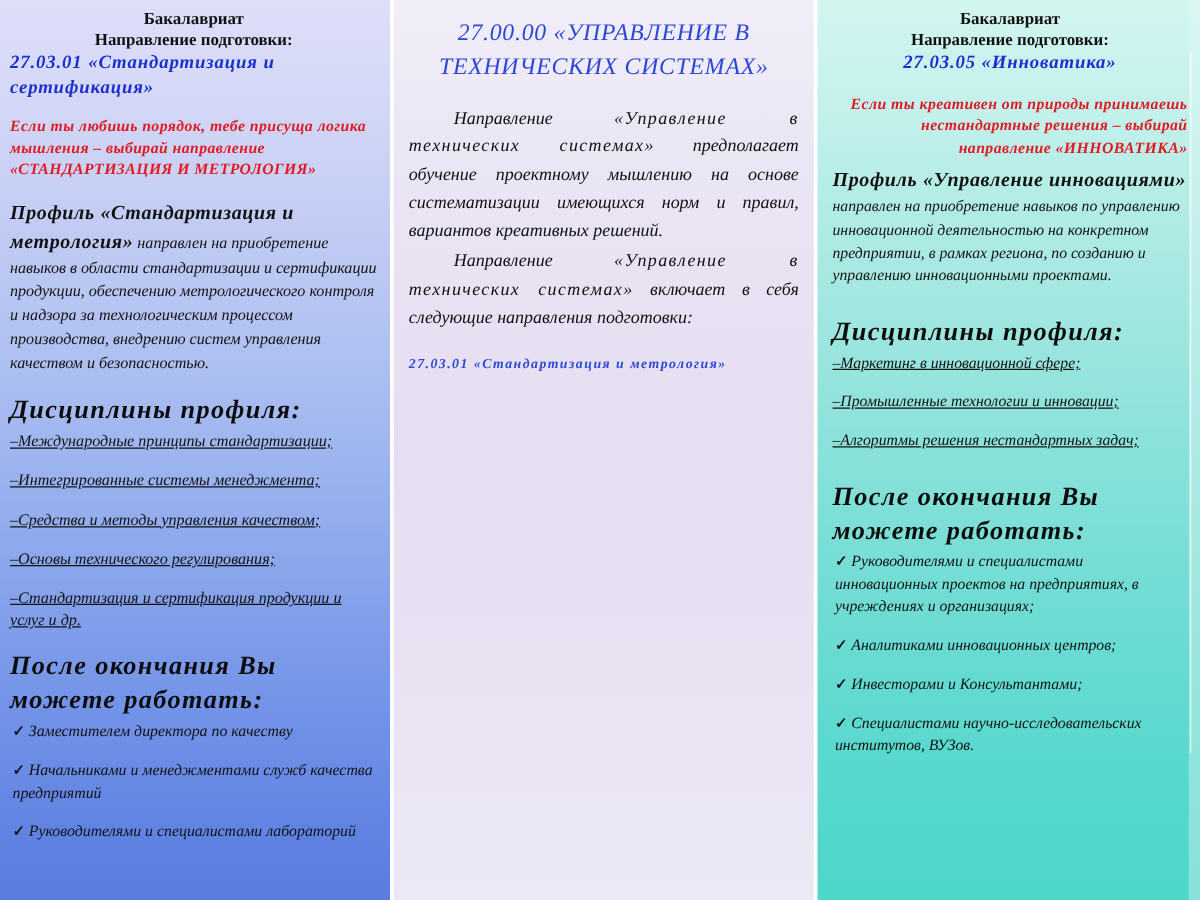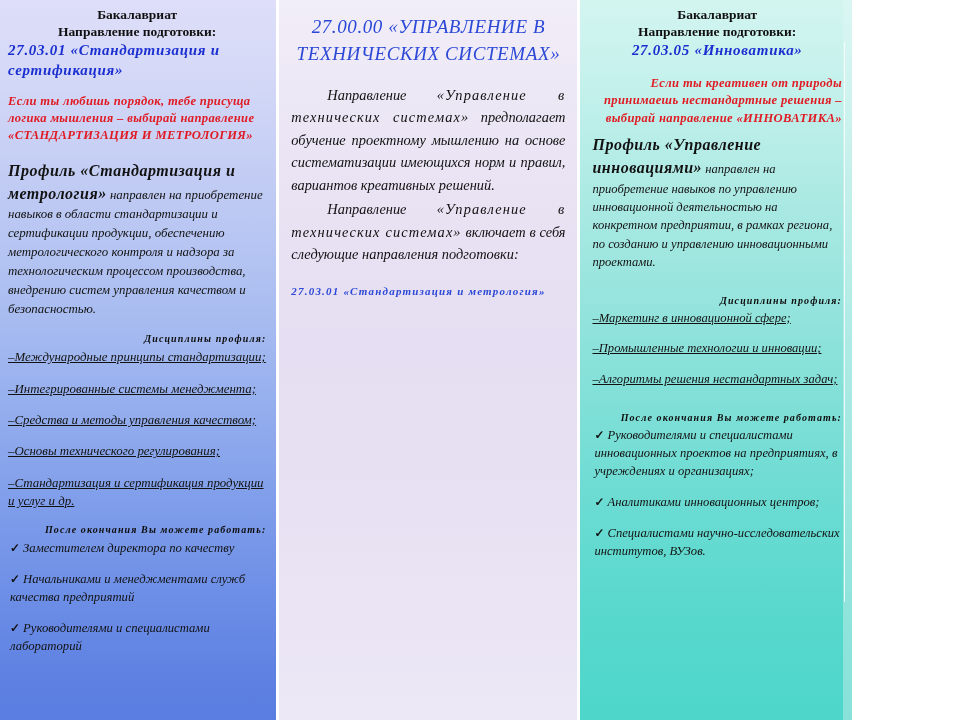--- a/index.html
+++ b/index.html
@@ -8,21 +8,21 @@
   }
   body {
     width: 960px;
     height: 720px;
     overflow: hidden;
     font-family: "Liberation Serif", "DejaVu Serif", serif;
     background: #ffffff;
   }
   .slide {
     position: relative;
-    width: 852px;
+    width: 960px;
     height: 720px;
     display: flex;
     background: #ffffff;
   }
 
   
   .col {
     position: relative;
     box-sizing: border-box;
     overflow: hidden;
@@ -130,24 +130,24 @@
   }
   .para strong {
     font-weight: bold;
     font-size: 16px;
     letter-spacing: 0.5px;
   }
   .sec-head {
     font-family: "Liberation Serif", "DejaVu Serif", serif;
     font-style: italic;
     font-weight: bold;
-    font-size: 10px;
+    font-size: 21px;
     letter-spacing: 1.1px;
     line-height: 1.3;
-    text-align: right;
+    text-align: left;
     color: #0d0d0d;
     margin: 14px 0 3px 0;
   }
   .dash-item {
     font-family: "Liberation Serif", "DejaVu Serif", serif;
     font-style: italic;
     font-size: 12.9px;
     line-height: 1.42;
     color: #121212;
     margin: 0 0 13px 0;
@@ -277,20 +277,23 @@
     <div class="dash-item">–Алгоритмы решения нестандартных задач;</div>
 
     <div class="sec-head" style="margin-top:22px;">После окончания Вы можете работать:</div>
     <div class="check-item">
       <span class="tick">✓</span><span>Руководителями и специалистами инновационных проектов на предприятиях, в учреждениях и организациях;</span>
     </div>
     <div class="check-item">
       <span class="tick">✓</span><span>Аналитиками инновационных центров;</span>
     </div>
     <div class="check-item">
+      <span class="tick">✓</span><span>Инвесторами и Консультантами;</span>
+    </div>
+    <div class="check-item">
       <span class="tick">✓</span><span>Специалистами научно-исследовательских институтов, ВУЗов.</span>
     </div>
 
     <div class="edge-strip"></div>
     <div class="hair-line"></div>
   </div>
 
 </div>
 
 </body></html>

